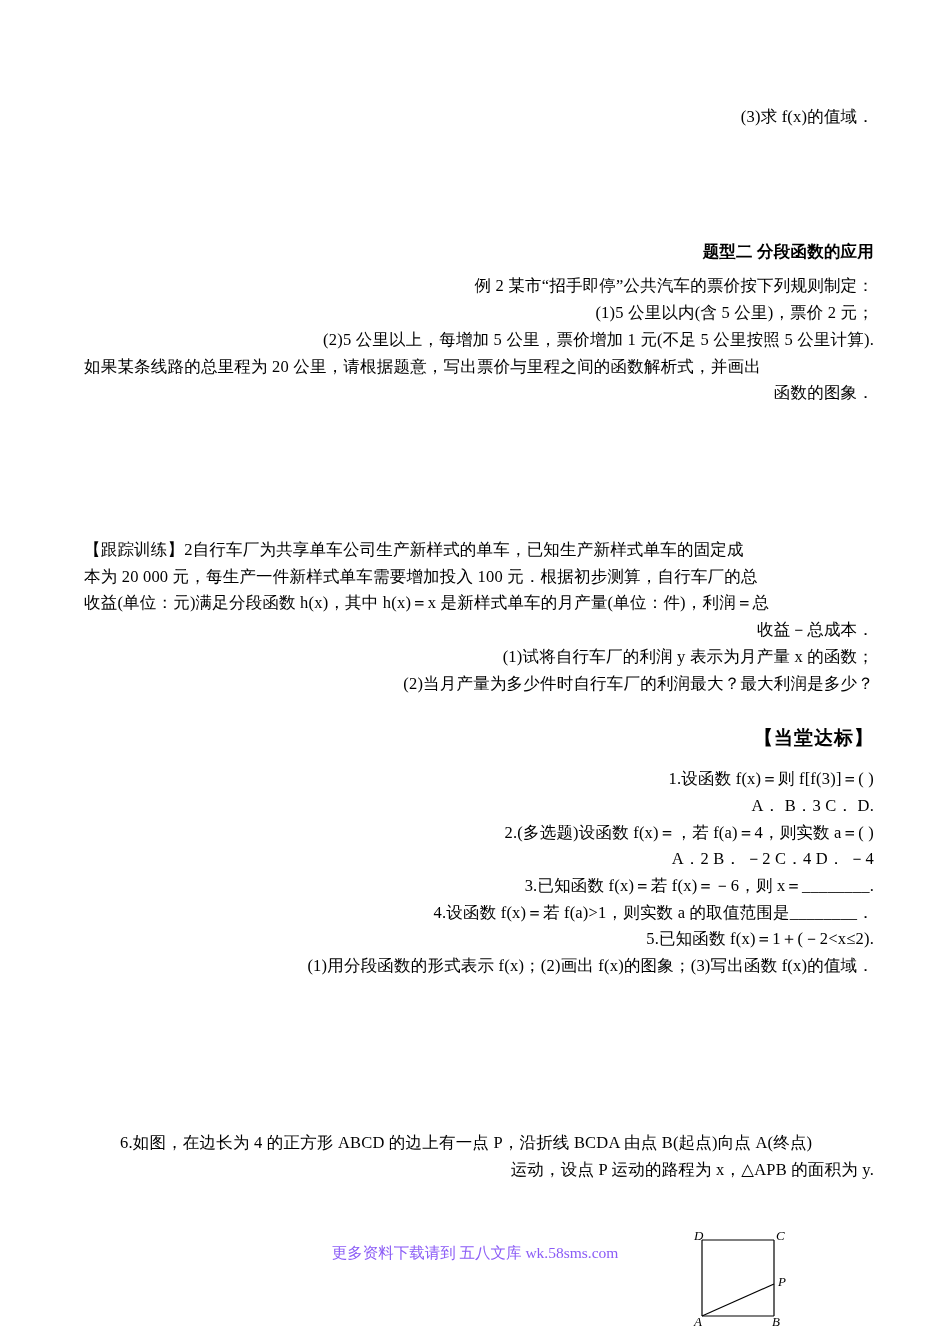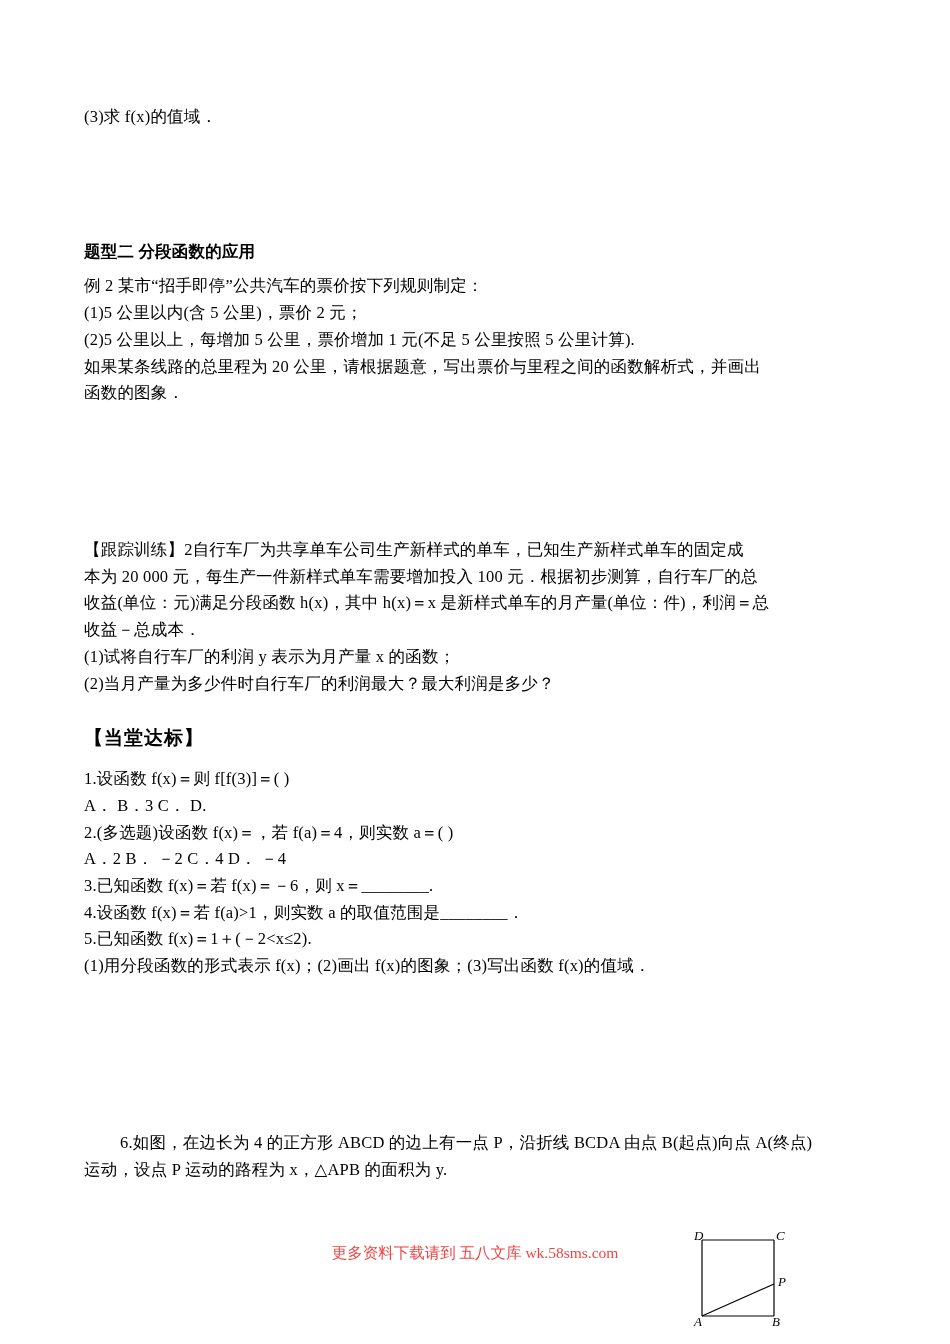--- a/index.html
+++ b/index.html
@@ -26,21 +26,21 @@
     position: absolute;
     left: 84px;
     top: 0;
     width: 790px;
   }
   .line {
     font-size: 16.5px;
     line-height: 1.62;
     letter-spacing: 0.2px;
   }
-  .blk { margin: 0; }
+  .blk { margin: 0; text-align: right; }
   .bold { font-weight: normal; }
   .heading {
     font-weight: bold;
     font-size: 16.5px;
   }
   .big-heading {
     font-weight: bold;
     font-size: 19px;
     letter-spacing: 1px;
   }
@@ -49,21 +49,21 @@
     text-align: justify;
     text-justify: inter-ideograph;
   }
   .footer-note {
     position: absolute;
     left: 0;
     top: 1243px;
     width: 950px;
     text-align: center;
     font-size: 15.5px;
-    color: #ef4444;
+    color: #8b5cf6;
     font-family: "Liberation Serif", "DejaVu Serif", serif;
   }
   .figure {
     position: absolute;
     left: 686px;
     top: 1218px;
     width: 120px;
     height: 112px;
   }
   .fig-label {

